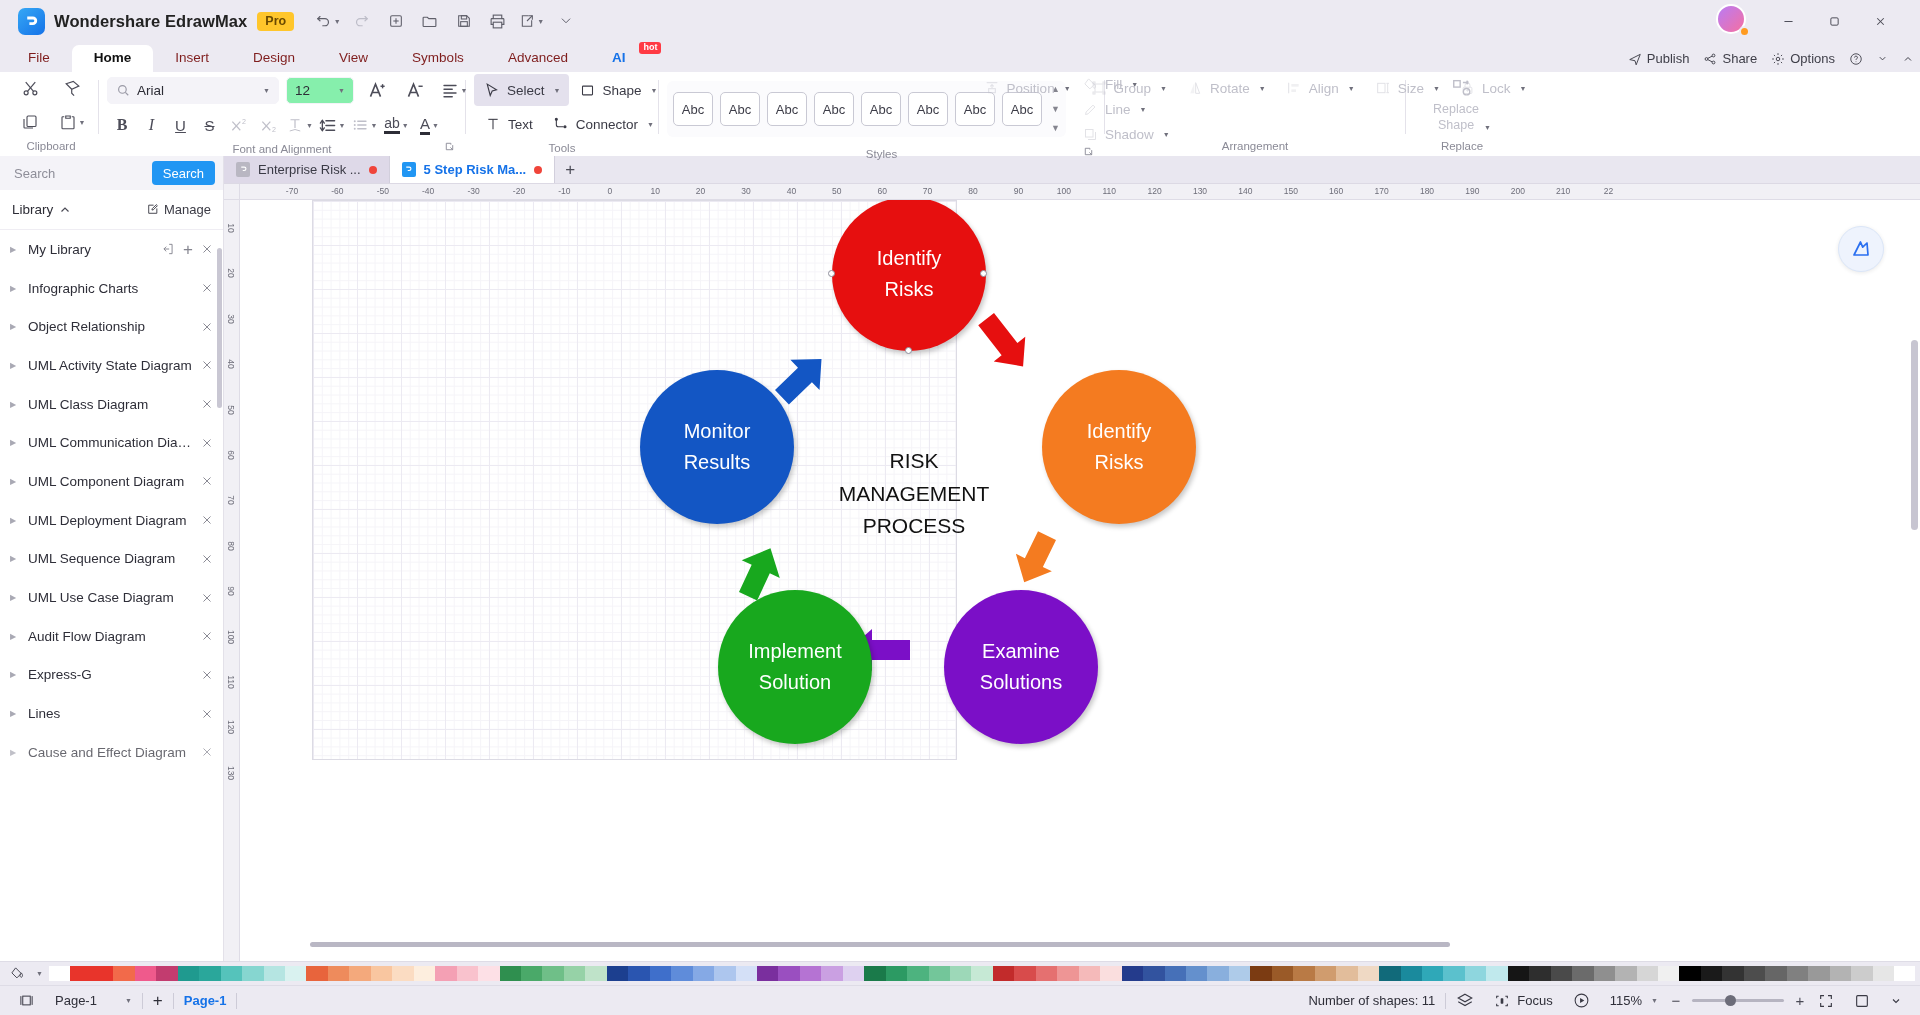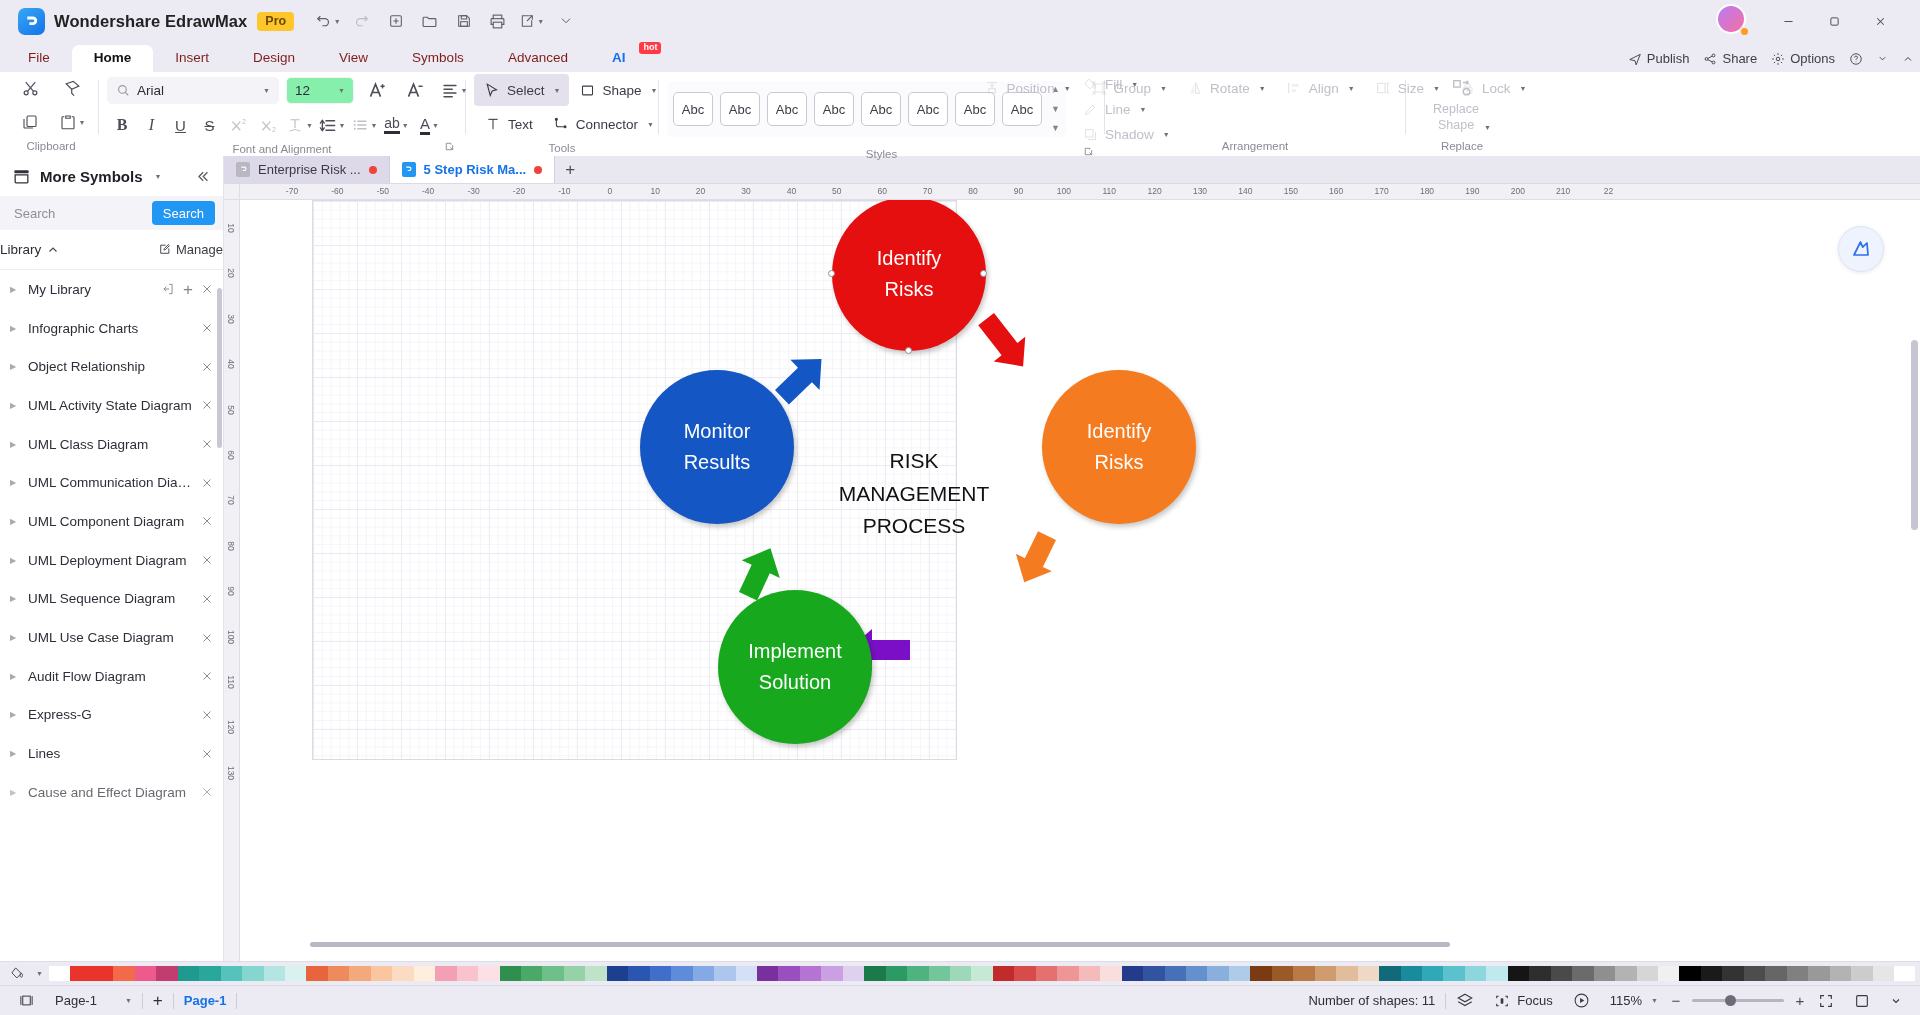--- a/index.html
+++ b/index.html
@@ -143,21 +143,21 @@
   .sb-search{
     margin:0 0 0 0;height:34px;background:#f4f3f8;display:flex;align-items:center;
     padding-left:14px;flex:0 0 34px;
   }
   .sb-search .ph{font-size:13px;color:#8e8e99;flex:1;}
   .sb-search-btn{
     background:#2196f3;color:#fff;font-size:13px;height:24px;border-radius:4px;
     padding:0 11px;display:flex;align-items:center;margin-right:8px;cursor:pointer;
   }
   .lib-head{
-    height:40px;display:flex;align-items:center;padding:0 0;gap:6px;flex:0 0 40px;
+    height:40px;display:flex;align-items:center;padding:0 12px;gap:6px;flex:0 0 40px;
     border-bottom:1px solid #efedf3;
   }
   .lib-head .t{font-size:13.5px;color:#2d2d36;}
   .lib-manage{margin-left:auto;display:flex;align-items:center;gap:5px;font-size:13px;color:#3b3b45;cursor:pointer;}
   .lib-list{flex:1;overflow:hidden;position:relative;}
   .lib-item{
     height:38.7px;display:flex;align-items:center;padding:0 10px 0 10px;gap:8px;
     font-size:13.5px;color:#2e2e38;cursor:pointer;
   }
   .tri{color:#a9a9b4;font-size:8px;width:10px;}
@@ -766,37 +766,20 @@
           </div>
         </div>
       </div>
       <div class="rgroup-label">Replace</div>
     </div>
   </div>
 
   <div class="workspace">
 
     <div class="sidebar">
-      <div class="sb-head">
-        <span>
-          <svg width="19" height="19" viewBox="0 0 24 24" fill="currentColor">
-              <rect x="3" y="4" width="18" height="4" rx="1"></rect>
-              <path d="M4 10h16v9a1 1 0 0 1-1 1H5a1 1 0 0 1-1-1v-9z" fill="none" stroke="currentColor" stroke-width="1.6"></path>
-              <line x1="9.5" y1="14" x2="14.5" y2="14" stroke="#fff" stroke-width="1.6"></line>
-            </svg>
-        </span>
-        <span class="t">More Symbols</span>
-        <span class="caret" style="margin-left:3px;">▼</span>
-        <span class="sb-collapse">
-          <svg width="17" height="17" viewBox="0 0 24 24" fill="none" stroke="currentColor" stroke-width="1.9">
-              <polyline points="13,6 7,12 13,18"></polyline>
-              <polyline points="19,6 13,12 19,18"></polyline>
-            </svg>
-        </span>
-      </div>
 
       <div class="sb-search">
         <span class="ph">Search</span>
         <span class="sb-search-btn">Search</span>
       </div>
 
       <div class="lib-head">
         <span class="t">Library</span>
         <span style="color:#4a4a55;">
           <svg width="12" height="12" viewBox="0 0 24 24" fill="none" stroke="currentColor" stroke-width="2.4">
@@ -1078,20 +1061,24 @@
 
             <div class="sel-handle" style="left:560px;top:70px;"></div>
             <div class="sel-handle" style="left:712px;top:70px;"></div>
             <div class="sel-handle" style="left:637px;top:147px;"></div>
 
             <div class="node" style="left:774px;top:170px;width:154px;height:154px;background:#f47b20;">
               <span>Identify</span>
               <span>Risks</span>
             </div>
 
+            <div class="node" style="left:676px;top:390px;width:154px;height:154px;background:#7b0fc7;">
+              <span>Examine</span>
+              <span>Solutions</span>
+            </div>
 
             <div class="node" style="left:450px;top:390px;width:154px;height:154px;background:#18a81e;">
               <span>Implement</span>
               <span>Solution</span>
             </div>
 
             <div class="node" style="left:372px;top:170px;width:154px;height:154px;background:#1356c4;">
               <span>Monitor</span>
               <span>Results</span>
             </div>

